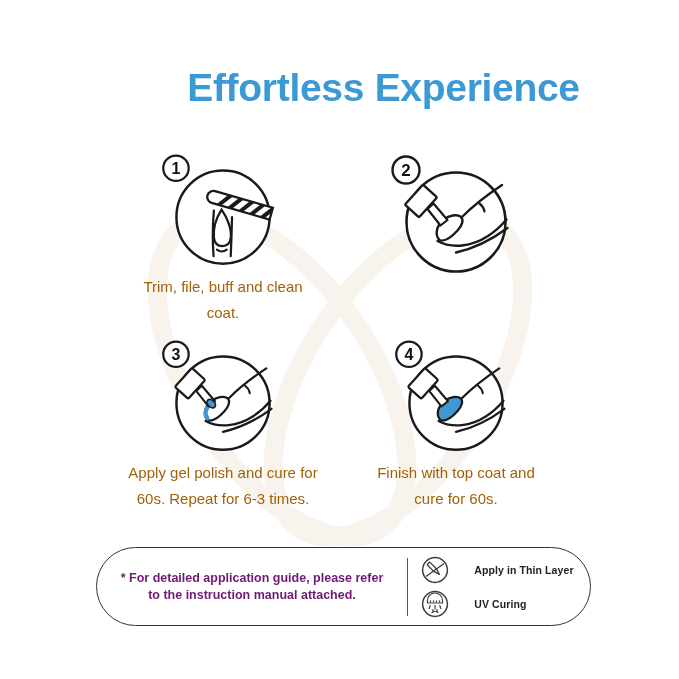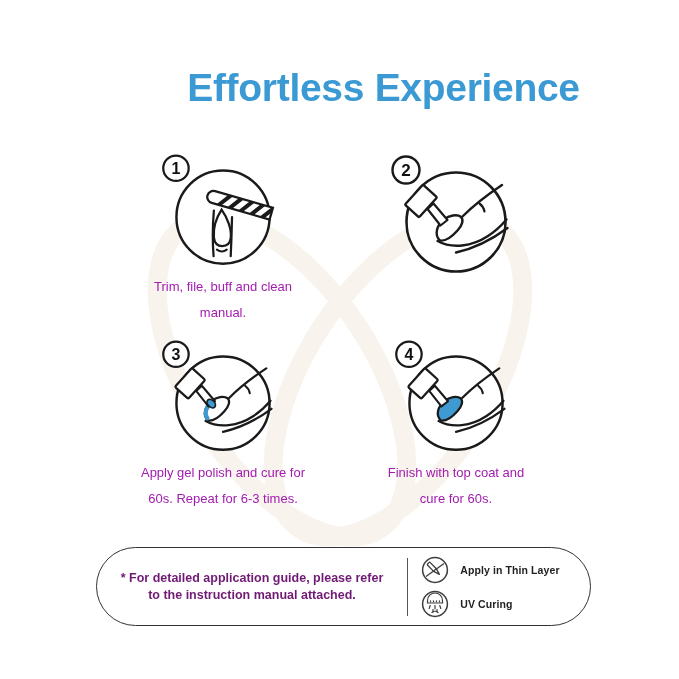--- a/index.html
+++ b/index.html
@@ -11,32 +11,32 @@
   .title{
     position:absolute;top:66px;left:0;width:100%;margin:0;text-align:center;
     font-size:39px;font-weight:700;letter-spacing:-0.3px;color:#3b99d3;z-index:1;padding-left:44px;
   }
   .grid{
     position:absolute;top:140px;left:50%;transform:translateX(-50%);
     display:grid;grid-template-columns:233px 233px;grid-auto-rows:186px;z-index:1;
   }
   .cell{display:flex;flex-direction:column;align-items:center;}
   .illus{width:160px;height:135px;display:block;}
-  .caption{margin-top:7px;text-align:center;font-size:13px;line-height:26px;
-    font-weight:500;color:#a21caf;}
+  .caption{margin-top:7px;text-align:center;font-size:15px;line-height:26px;
+    font-weight:500;color:#a16207;}
   .caption div{white-space:nowrap;}
   .footer{
     position:absolute;left:96px;top:547px;width:495px;height:79px;box-sizing:border-box;
     border:1.6px solid #333333;border-radius:42px;display:flex;align-items:center;z-index:1;
     background:#ffffff;
   }
   .note{width:310px;text-align:center;font-size:12.5px;line-height:17px;font-weight:700;color:#701a75;}
   .divider{width:1.3px;height:58px;background:#555555;}
   .legend{flex:1;display:flex;flex-direction:column;gap:6px;padding-left:13px;}
-  .legend-row{display:flex;align-items:center;gap:11px;}
+  .legend-row{display:flex;align-items:center;gap:25px;}
   .legend-icon{width:28px;height:28px;display:block;}
   .legend-label{font-size:10.5px;font-weight:700;color:#222222;letter-spacing:0.1px;}
   svg text.badge-num{font-family:"Liberation Sans","DejaVu Sans",sans-serif;}
 </style>
 </head>
 <body>
 
 <div class="page">
 
   <svg class="watermark" width="679" height="679" viewBox="0 0 679 679">
@@ -73,21 +73,21 @@
 
         <path d="M78.5 74 C73 82.5 69.5 94 70.3 103.5 C71 110 74.3 112.8 79.2 112.8 C84 112.8 87.6 109.8 88.3 103.8 C89.3 94.5 84.5 82.5 78.5 74 Z" fill="#ffffff" stroke="#1a1a1a" stroke-width="2.4"></path>
 
         <path d="M73.5 116.5 Q78.8 120.5 84 116.5" fill="none" stroke="#1a1a1a" stroke-width="2.2" stroke-linecap="round"></path>
 
         <circle cx="30" cy="30" r="13.5" fill="#ffffff" stroke="#1a1a1a" stroke-width="2.4"></circle>
         <text class="badge-num" x="30" y="36" text-anchor="middle" font-size="17" font-weight="bold" fill="#111111">1</text>
       </svg>
       <div class="caption">
         <div>Trim, file, buff and clean</div>
-        <div>manual.</div>
+        <div>coat.</div>
       </div>
     </div>
 
     <div class="cell">
       <svg class="illus" viewBox="0 0 160 135">
         <circle cx="80" cy="82" r="49.5" fill="#ffffff" stroke="#1a1a1a" stroke-width="2.6"></circle>
 
         <path d="M126 45 C111 55 97 66 86.5 76.5" fill="none" stroke="#1a1a1a" stroke-width="2.4" stroke-linecap="round"></path>
 
         <path d="M103.5 63.5 Q107.5 66.5 108.5 71.5" fill="none" stroke="#1a1a1a" stroke-width="2.2" stroke-linecap="round"></path>

